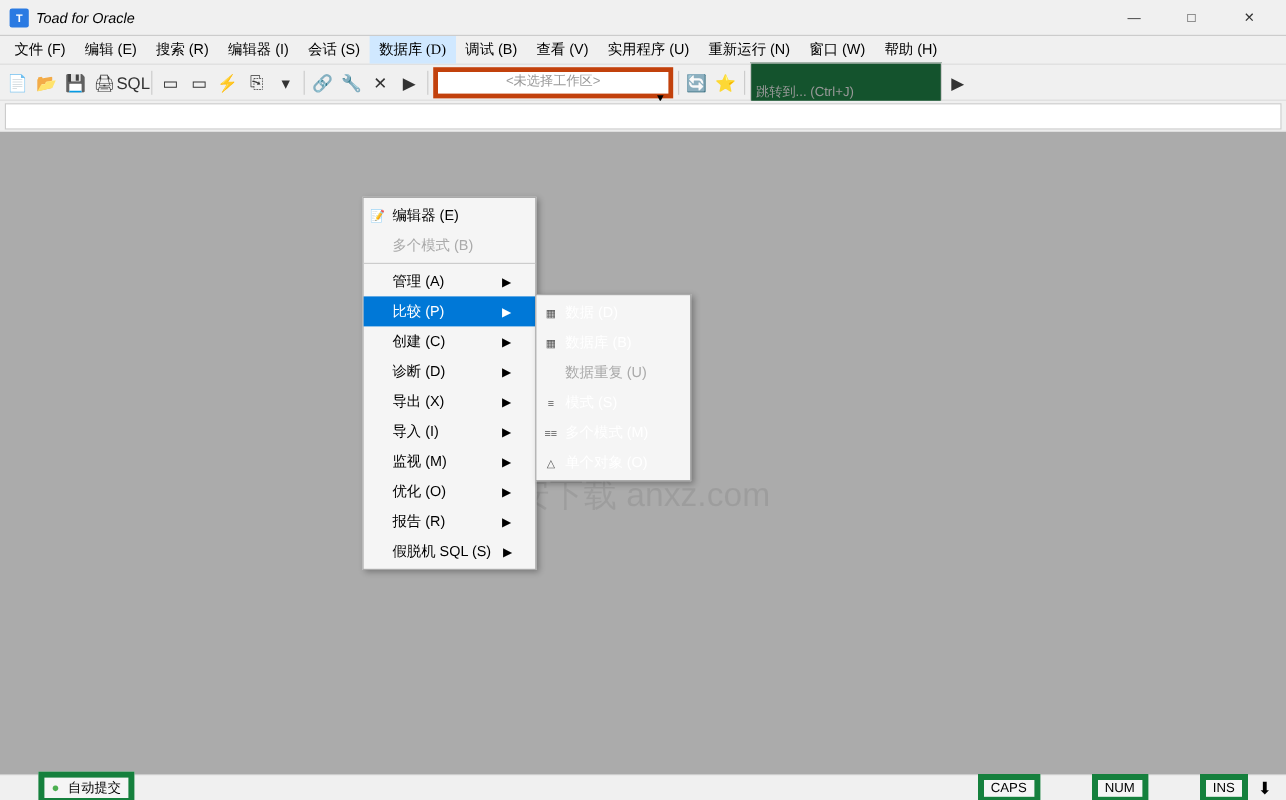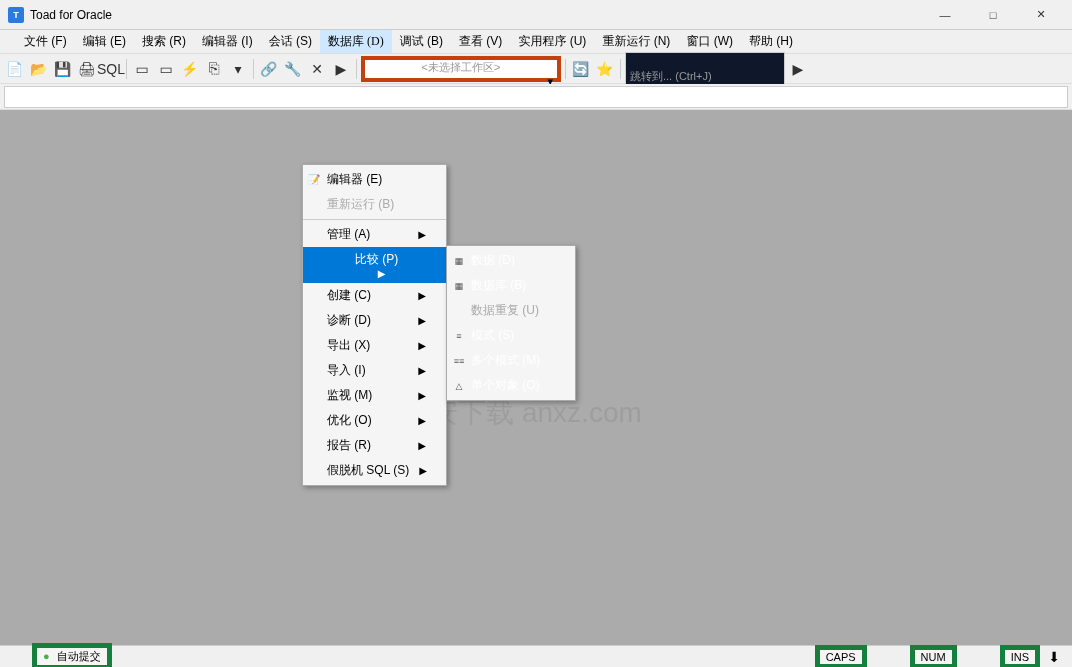--- a/index.html
+++ b/index.html
@@ -28,40 +28,41 @@
       background: #2a7ae2;
       border-radius: 2px;
       margin-right: 6px;
       display: flex; align-items: center; justify-content: center;
       color: white; font-size: 9px; font-weight: bold;
     }
     #title-bar .title-text {
       flex: 1;
       font-size: 12px;
       color: #000;
+      font-style: italic;
     }
     #title-bar .window-controls {
       display: flex; gap: 2px;
     }
     #title-bar .win-btn {
       width: 46px; height: 20px;
       display: flex; align-items: center; justify-content: center;
       font-size: 11px;
       cursor: pointer;
       color: #333;
     }
 
     
     #menu-bar {
       height: 24px;
       background: #f0f0f0;
       display: flex;
       align-items: center;
       border-bottom: 1px solid #ddd;
-      padding: 0 16px;
+      padding: 0 4px;
     }
     #menu-bar .menu-item {
       padding: 2px 8px;
       font-size: 12px;
       cursor: pointer;
       white-space: nowrap;
       height: 100%;
       display: flex; align-items: center;
     }
     #menu-bar .menu-item:hover, #menu-bar .menu-item.active {
@@ -94,21 +95,21 @@
       background: white;
       display: flex; align-items: center;
       padding: 0 4px;
       cursor: pointer;
       font-size: 11px;
       flex-direction: column;
     }
     .tb-input {
       height: 22px;
       border: 1px solid #ccc;
-      background: #0f172a;
+      background: #14532d;
       padding: 16px 4px;
       font-size: 11px;
       width: 200px;
     }
 
     
     #toolbar2 {
       height: 26px;
       background: #f0f0f0;
       border-bottom: 1px solid #ddd;
@@ -315,28 +316,28 @@
     </div>
 
     <div class="dropdown-menu" style="left: 302px; top: 54px; width: 145px;">
 
       <div class="menu-entry">
         <span class="icon-placeholder">📝</span>
         <span>编辑器 (E)</span>
       </div>
       <div class="menu-entry disabled">
         <span class="icon-placeholder"></span>
-        <span>重新运行 (B)</span>
+        <span>多个模式 (B)</span>
       </div>
       <div class="menu-sep"></div>
       <div class="menu-entry">
         <span>管理 (A)</span>
         <span class="arrow">▶</span>
       </div>
-      <div class="menu-entry highlighted" style="position:relative;flex-direction:column;">
+      <div class="menu-entry highlighted" style="position:relative;">
         <span>比较 (P)</span>
         <span class="arrow">▶</span>
 
         <div class="submenu">
           <div class="menu-entry">
             <span class="icon-placeholder" style="font-size:9px;">▦</span>
             <span>数据 (D)</span>
           </div>
           <div class="menu-entry">
             <span class="icon-placeholder" style="font-size:9px;">▦</span>

